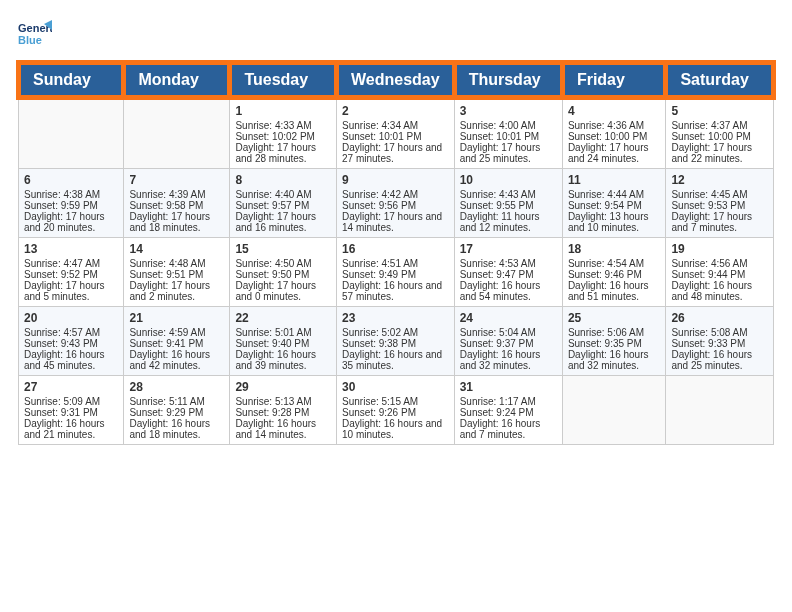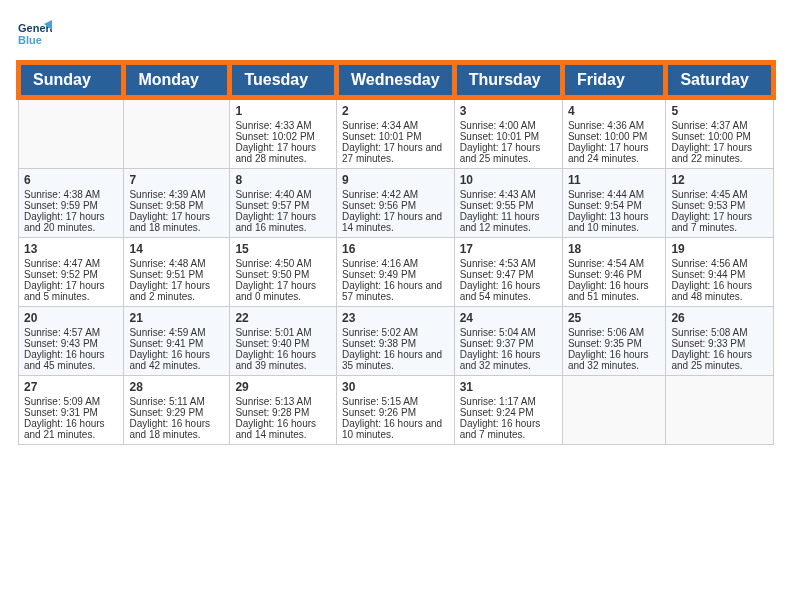--- a/index.html
+++ b/index.html
@@ -200,21 +200,21 @@
           <div>Daylight: 17 hours and 2 minutes.</div>
         </td>
         <td>
           <span class="day-num">15</span>
           <div>Sunrise: 4:50 AM</div>
           <div>Sunset: 9:50 PM</div>
           <div>Daylight: 17 hours and 0 minutes.</div>
         </td>
         <td>
           <span class="day-num">16</span>
-          <div>Sunrise: 4:16 AM</div>
+          <div>Sunrise: 4:51 AM</div>
           <div>Sunset: 9:49 PM</div>
           <div>Daylight: 16 hours and 57 minutes.</div>
         </td>
         <td>
           <span class="day-num">17</span>
           <div>Sunrise: 4:53 AM</div>
           <div>Sunset: 9:47 PM</div>
           <div>Daylight: 16 hours and 54 minutes.</div>
         </td>
         <td>

